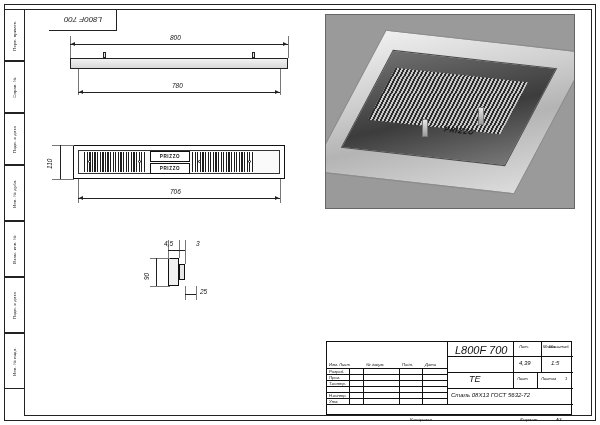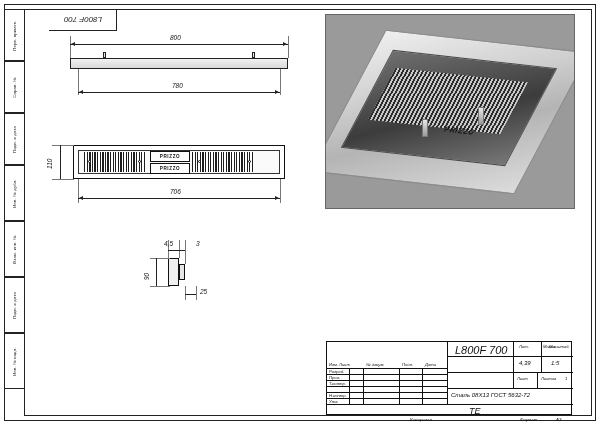--- a/index.html
+++ b/index.html
@@ -60,21 +60,21 @@
   #logo3d{position:absolute;left:118px;top:112px;font-size:7px;font-weight:bold;color:#111;letter-spacing:1px;
           transform:skewX(-28deg) skewY(6deg);}
   .pin3d{position:absolute;width:4px;height:16px;background:linear-gradient(#e7e7e7,#9a9a9a);border:1px solid #777;}
 
   
   #tblock{position:absolute;left:326px;top:341px;width:246px;height:74px;border:1px solid #111;box-sizing:border-box;background:#fff;}
   #tblock .tl{position:absolute;background:#111;}
   .tbtxt{position:absolute;font-size:4.2px;color:#111;white-space:nowrap;}
   .tbtxt.it{font-style:italic;}
   .big{font-size:11px;font-style:italic;}
-  .med{font-size:9px;font-style:italic;margin-top:32px;}
+  .med{font-size:9px;font-style:italic;}
   .mat{font-size:6px;font-style:italic;}
 </style>
 </head>
 <body>
 
 <div id="sheet">
   <div id="outer"></div>
   <div id="frame"></div>
 
   <div class="lcell" style="top:9px;height:52px;">

